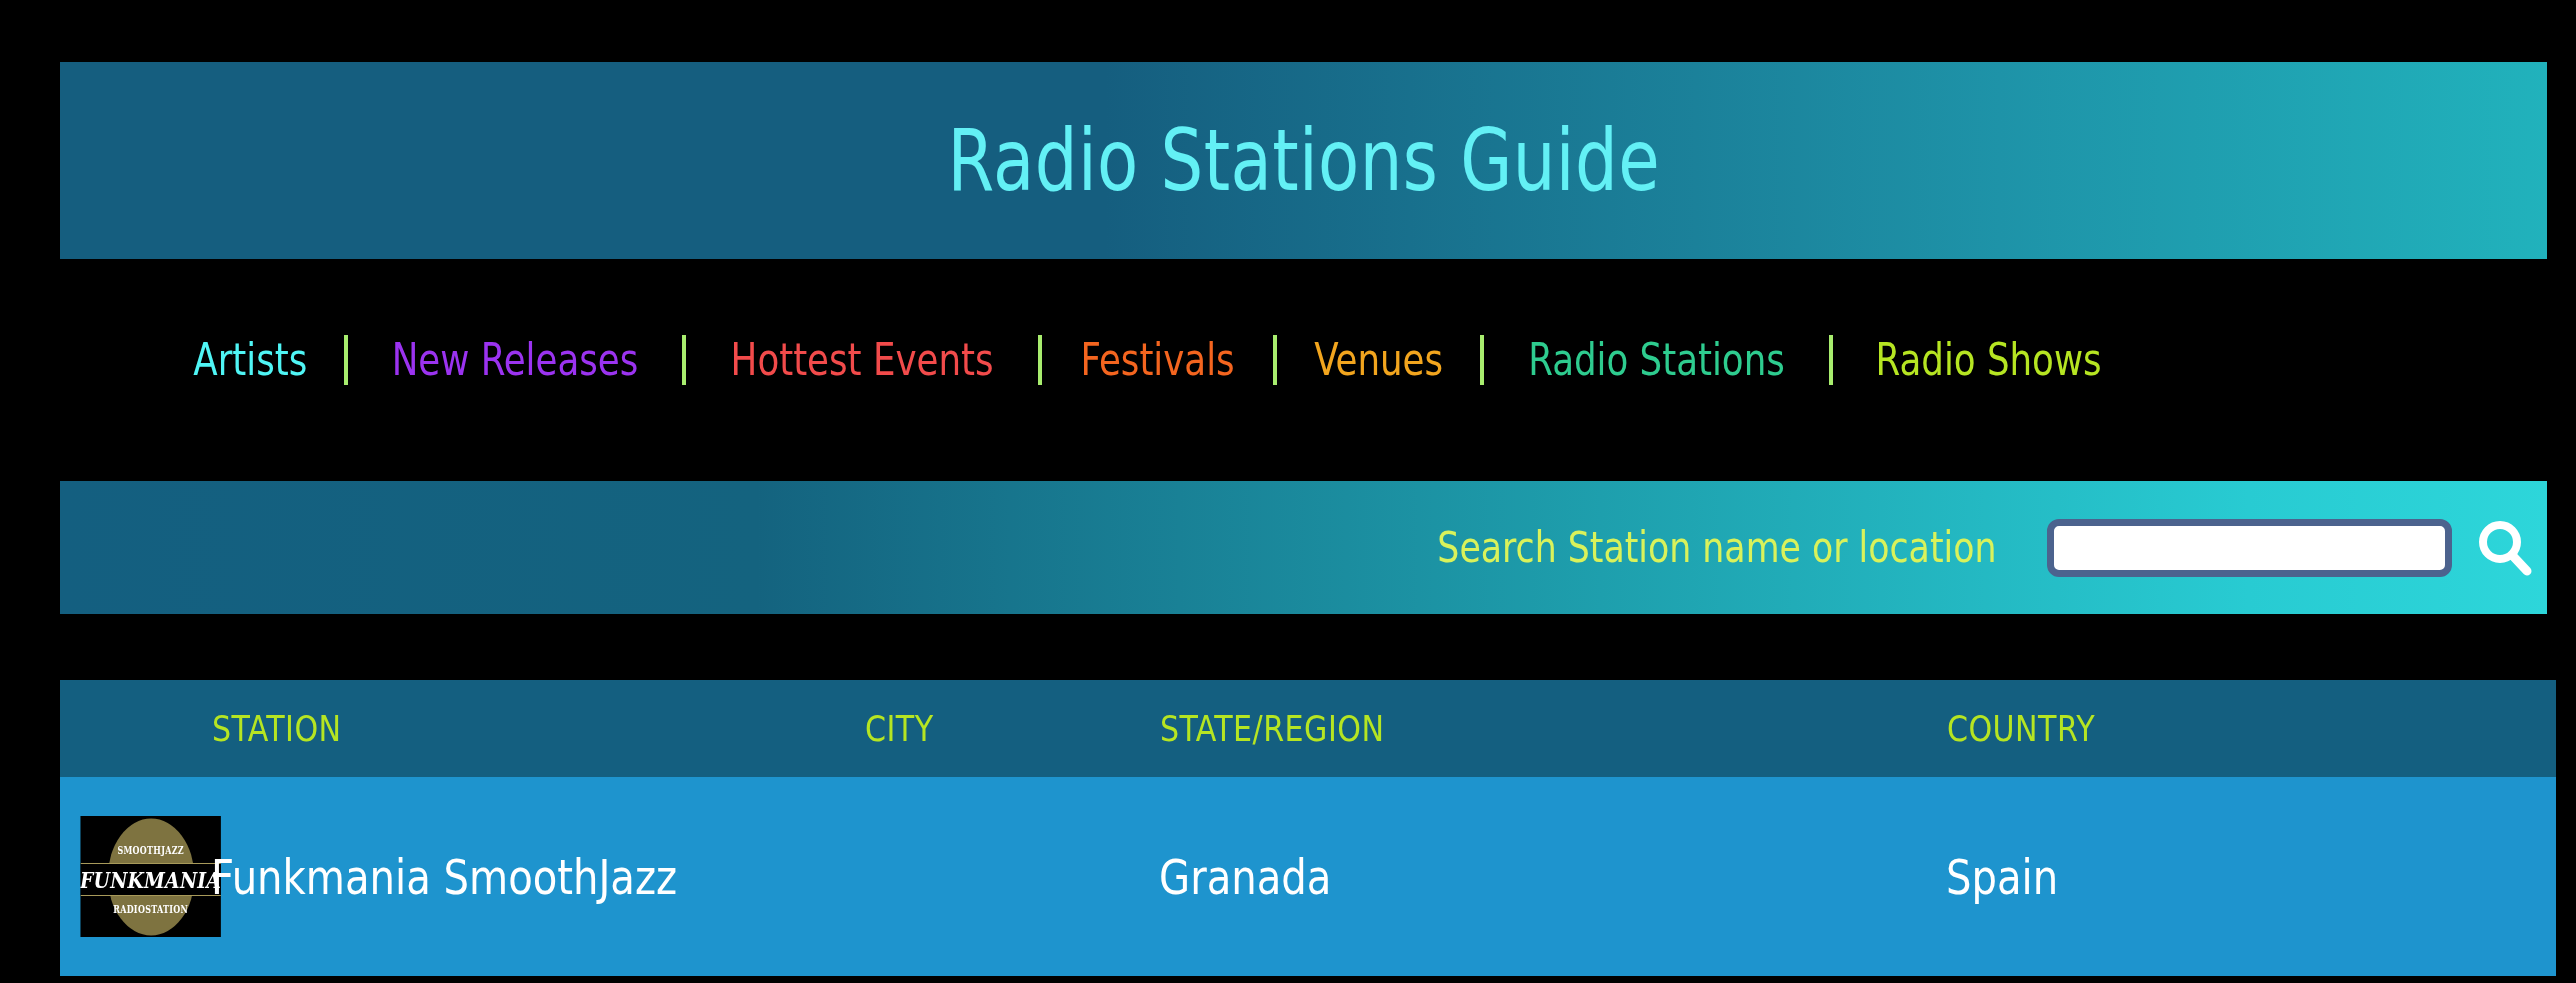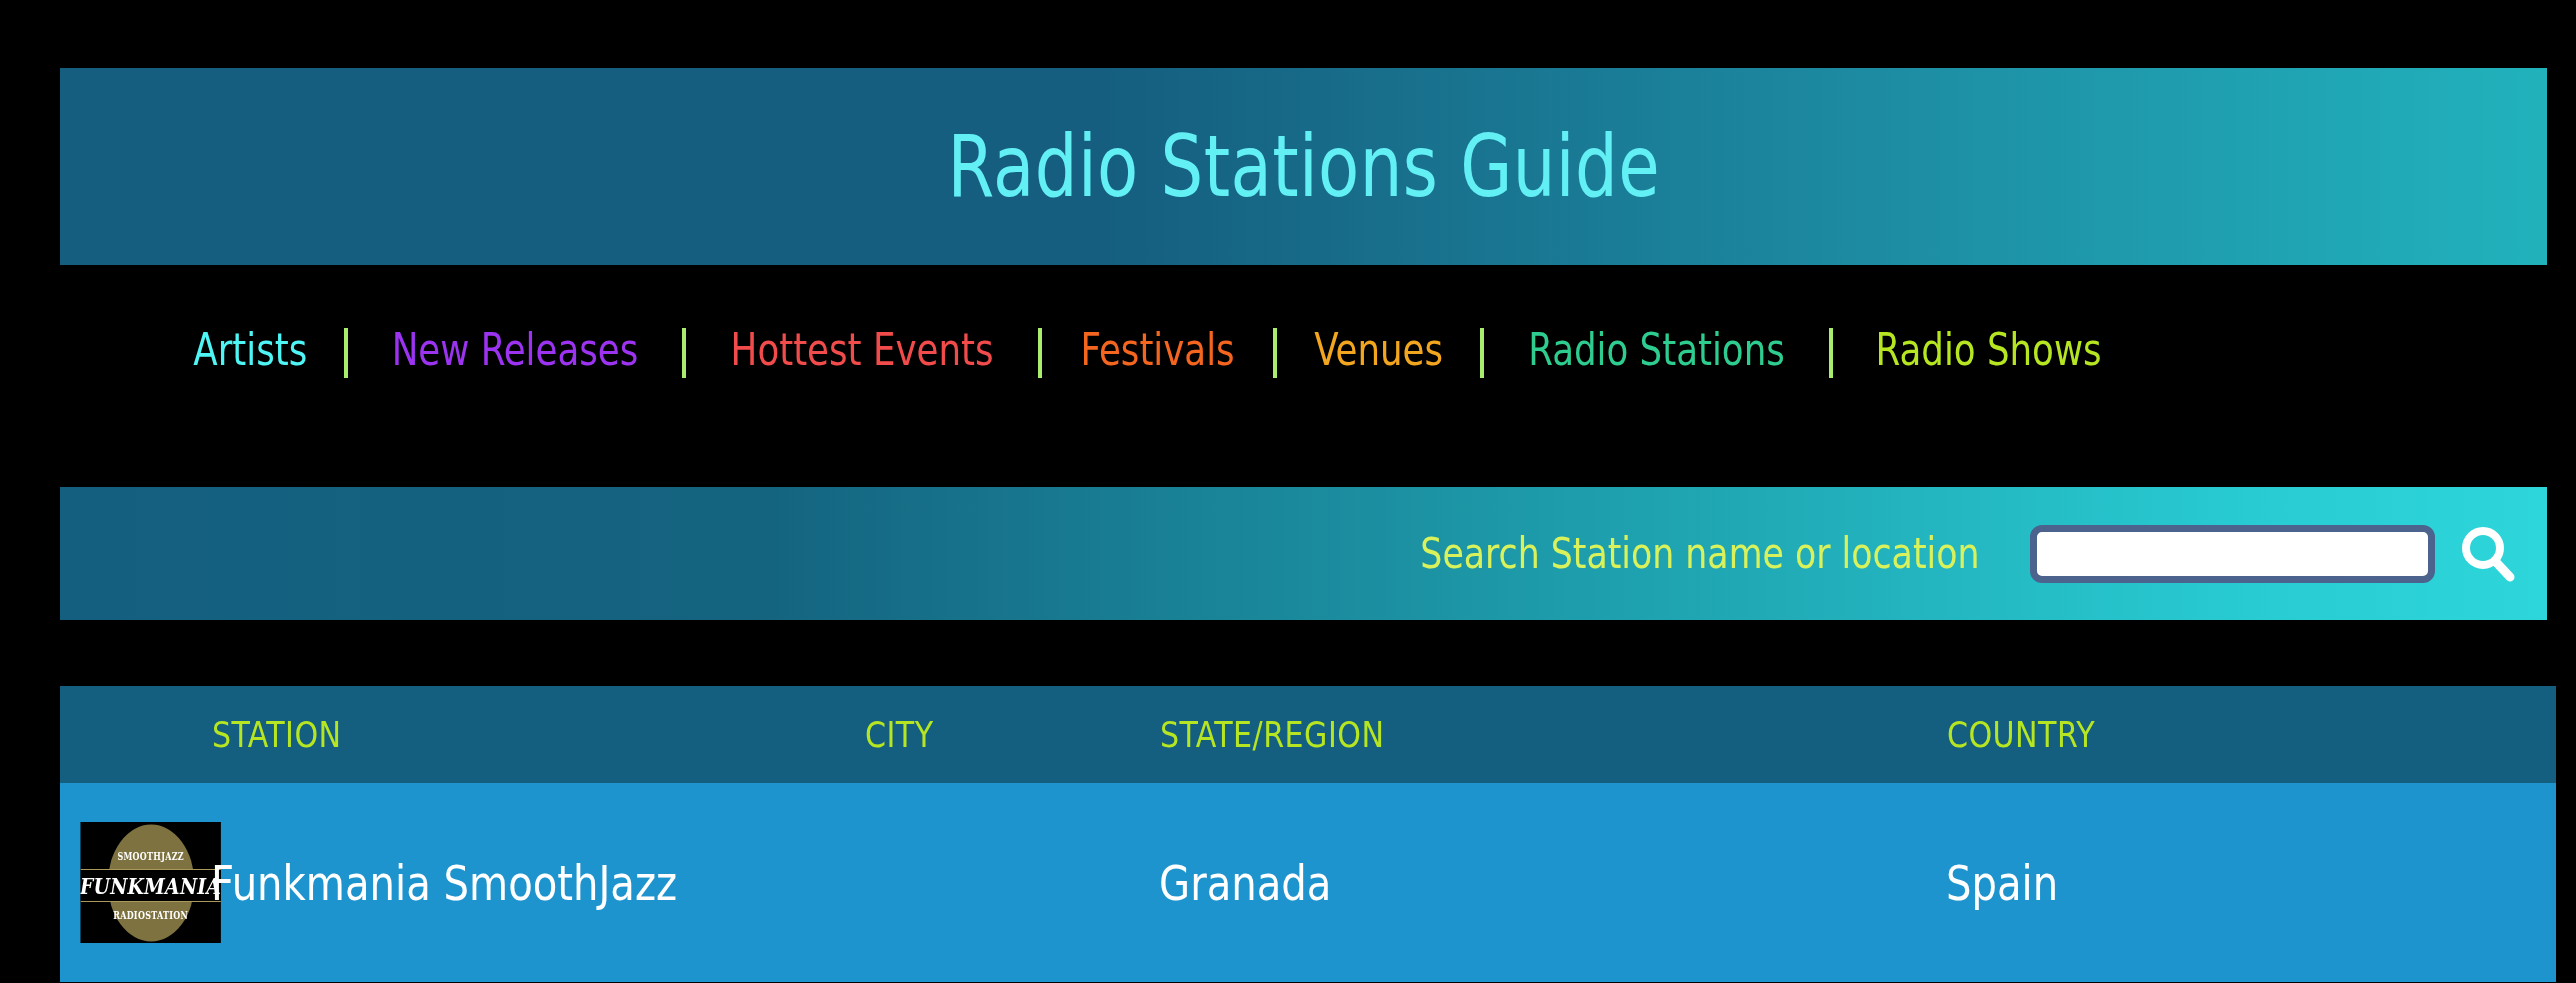--- a/index.html
+++ b/index.html
@@ -11,21 +11,21 @@
   body {
     width: 2576px;
     height: 984px;
     overflow: hidden;
     font-family: "DejaVu Sans", "Liberation Sans", sans-serif;
     position: relative;
   }
 
   .page {
     position: absolute;
-    left: 0; top: 18px;
+    left: 0; top: 12px;
     width: 2576px;
     height: 859px;
     background: #000000;
   }
 
   
   .header-banner {
     position: absolute;
     left: 60px;
     top: 50px;
@@ -47,21 +47,21 @@
     white-space: nowrap;
   }
 
   
   .nav-bar {
     position: absolute;
     left: 179px;
     top: 310px;
     height: 76px;
     display: flex;
-    align-items: flex-start;
+    align-items: center;
     gap: 0px;
   }
   .nav-item {
     font-family: "DejaVu Sans Condensed", "Liberation Sans Narrow", "Liberation Sans", sans-serif;
     font-size: 44px;
     font-weight: 400;
     line-height: 1;
     white-space: nowrap;
     transform: scaleX(0.9);
     padding: 0 8px;
@@ -80,21 +80,21 @@
   .search-band {
     position: absolute;
     left: 60px;
     top: 469px;
     width: 2487px;
     height: 133px;
     background: linear-gradient(to right, #145F80 0%, #14637F 28%, #1E9FAD 62%, #28CBD2 88%, #2DD6DA 100%);
     display: flex;
     align-items: center;
     justify-content: flex-end;
-    padding-right: 20px;
+    padding-right: 3px;
     box-sizing: border-box;
   }
   .search-label {
     font-family: "DejaVu Sans Condensed", "Liberation Sans Narrow", "Liberation Sans", sans-serif;
     font-size: 42px;
     font-weight: 400;
     color: #D9F25B;
     transform: scaleX(0.92);
     white-space: nowrap;
     margin-right: 26px;

